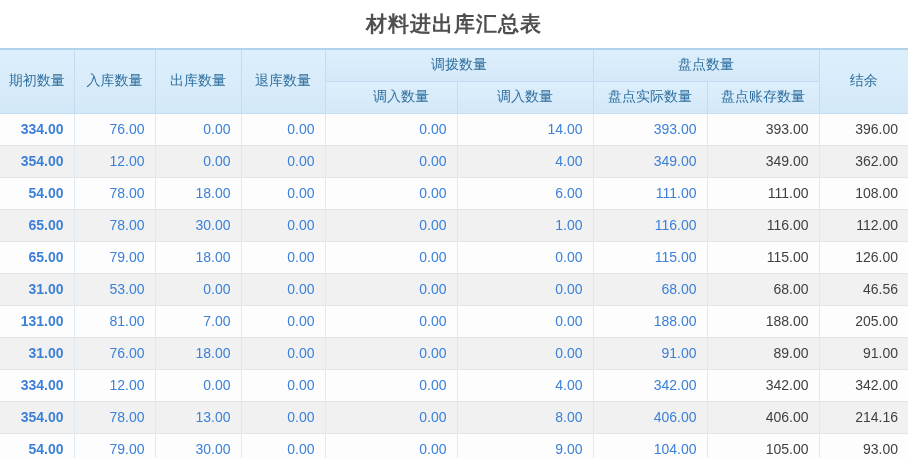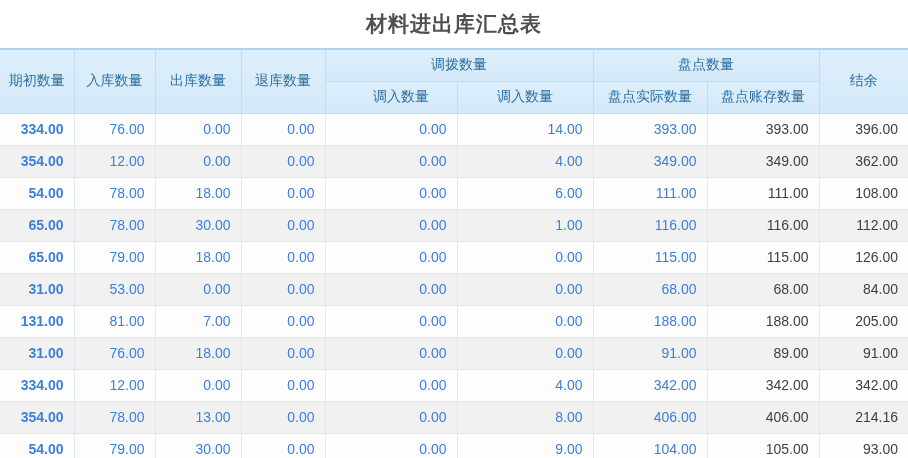--- a/index.html
+++ b/index.html
@@ -141,21 +141,21 @@
         </tr>
         <tr>
           <td class="v-blue">31.00</td>
           <td class="v-blue">53.00</td>
           <td class="v-blue">0.00</td>
           <td class="v-blue">0.00</td>
           <td class="v-blue">0.00</td>
           <td class="v-blue">0.00</td>
           <td class="v-blue">68.00</td>
           <td class="v-dark">68.00</td>
-          <td class="v-dark">84.00</td>
+          <td class="v-dark">46.56</td>
         </tr>
         <tr>
           <td class="v-blue">131.00</td>
           <td class="v-blue">81.00</td>
           <td class="v-blue">7.00</td>
           <td class="v-blue">0.00</td>
           <td class="v-blue">0.00</td>
           <td class="v-blue">0.00</td>
           <td class="v-blue">188.00</td>
           <td class="v-dark">188.00</td>

